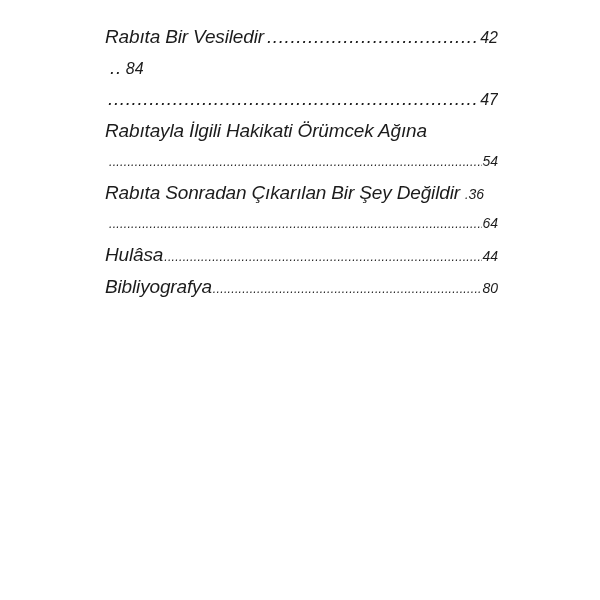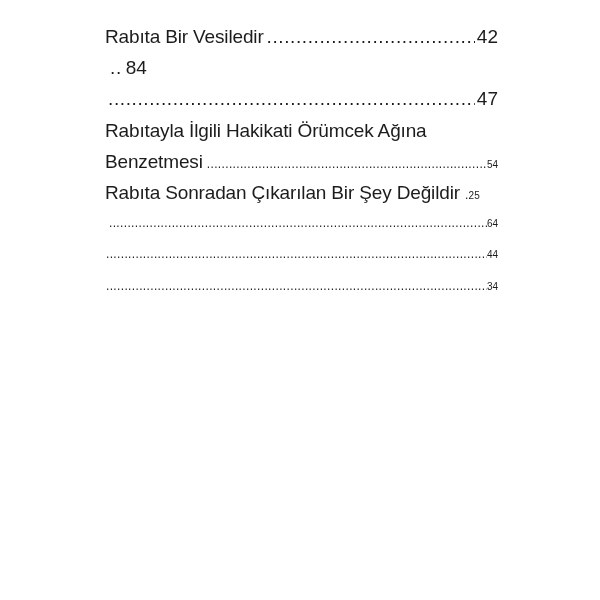--- a/index.html
+++ b/index.html
@@ -22,20 +22,21 @@
       width: 393px;
     }
     .toc-line {
       height: 31.2px;
       line-height: 31.2px;
       font-size: 19px;
       white-space: nowrap;
       display: flex;
       align-items: baseline;
       overflow: hidden;
+      font-style: italic;
     }
     .toc-title {
       flex: 0 0 auto;
       letter-spacing: -0.15px;
     }
     .leader {
       flex: 1 1 auto;
       overflow: hidden;
       white-space: nowrap;
       margin: 0 2px 0 3px;
@@ -49,24 +50,24 @@
       font-size: 12px;
       letter-spacing: 0.35px;
       margin-left: 4px;
       margin-right: 0;
     }
     .page {
       flex: 0 0 auto;
       text-align: right;
     }
     .page.big {
-      font-size: 19px;
+      font-size: 16px;
     }
     .page.small {
-      font-size: 10px;
+      font-size: 14px;
     }
     .toc-line.no-leader .toc-title {
       flex: 0 0 auto;
     }
   </style>
 </head>
 <body>
 
 <div class="toc">
   <div class="toc-line">
@@ -79,34 +80,35 @@
     <span class="page big">84</span>
   </div>
   <div class="toc-line">
     <span class="leader big">..................................................................</span>
     <span class="page big">47</span>
   </div>
   <div class="toc-line no-leader">
     <span class="toc-title">Rabıtayla İlgili Hakikati Örümcek Ağına</span>
   </div>
   <div class="toc-line">
-    <span class="toc-title">Benzetmesi</span>
     <span class="leader small">..................................................................................................................</span>
     <span class="page small">54</span>
   </div>
   <div class="toc-line">
     <span class="toc-title">Rabıta Sonradan Çıkarılan Bir Şey Değildir</span>
     <span class="leader small" style="flex:0 0 auto; margin-left:5px;">.</span>
-    <span class="page small">25</span>
+    <span class="page small">36</span>
   </div>
   <div class="toc-line">
     <span class="leader small">..................................................................................................................</span>
     <span class="page small">64</span>
   </div>
   <div class="toc-line">
+    <span class="toc-title">Hulâsa</span>
     <span class="leader small" style="margin-left:1px;">..................................................................................................................</span>
     <span class="page small">44</span>
   </div>
   <div class="toc-line">
+    <span class="toc-title">Bibliyografya</span>
     <span class="leader small" style="margin-left:1px;">..................................................................................................................</span>
-    <span class="page small">34</span>
+    <span class="page small">80</span>
   </div>
 </div>
 
 </body></html>

